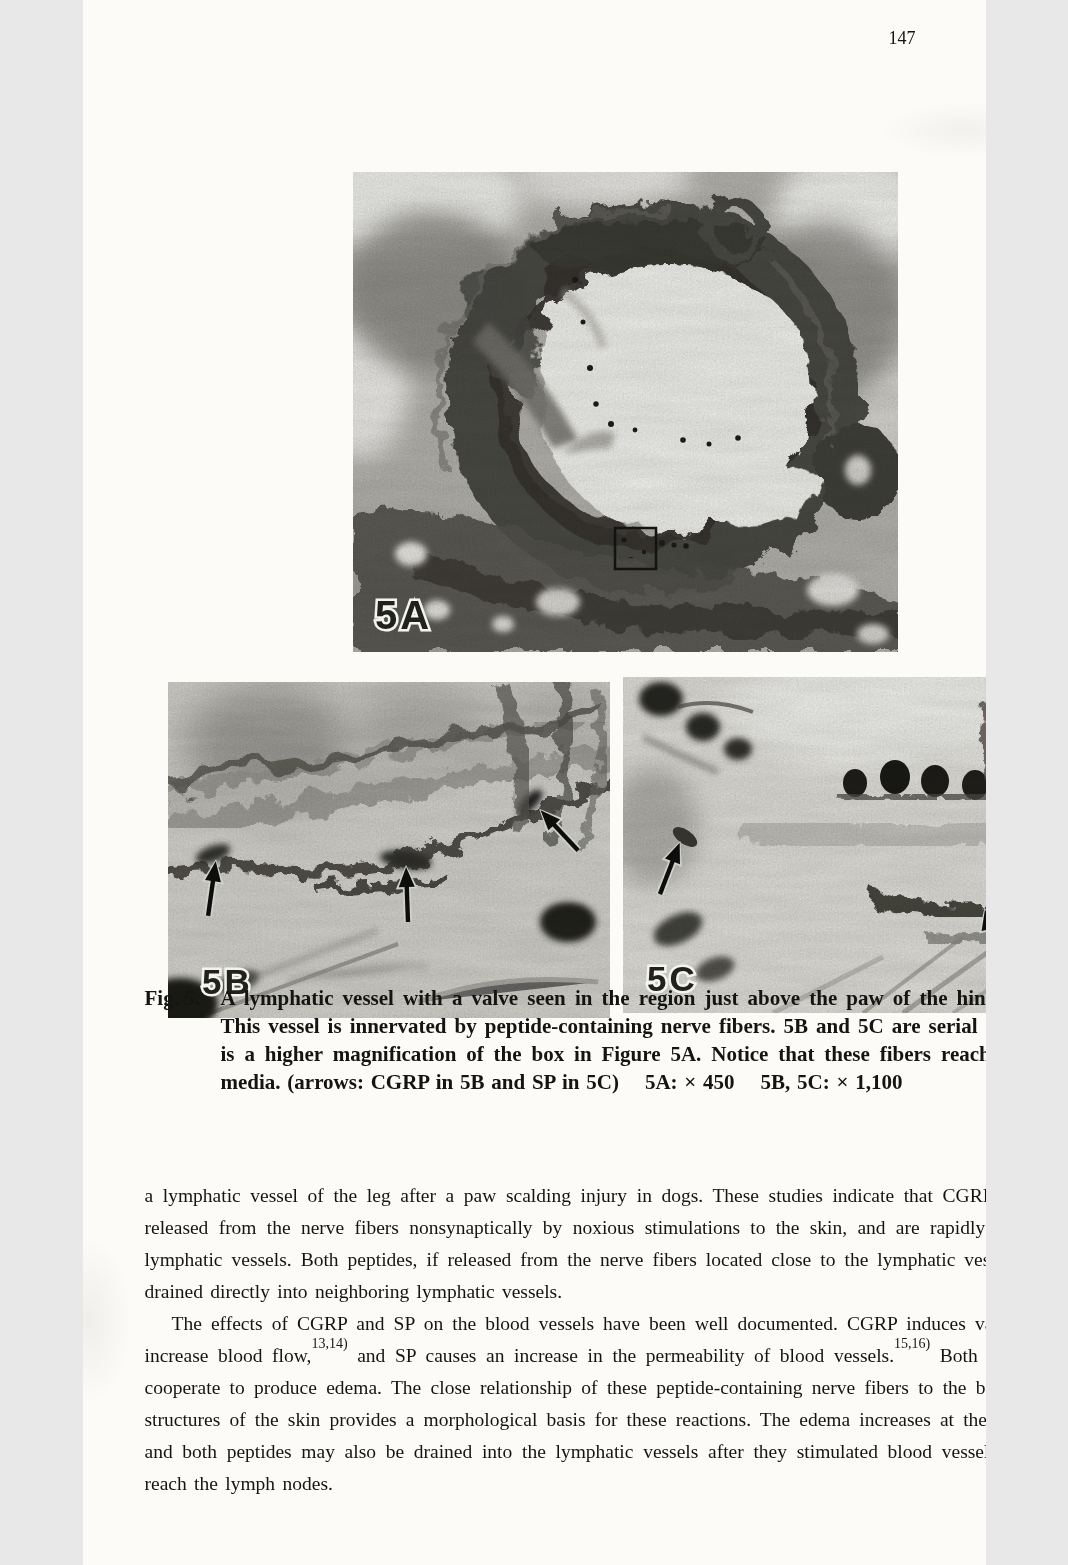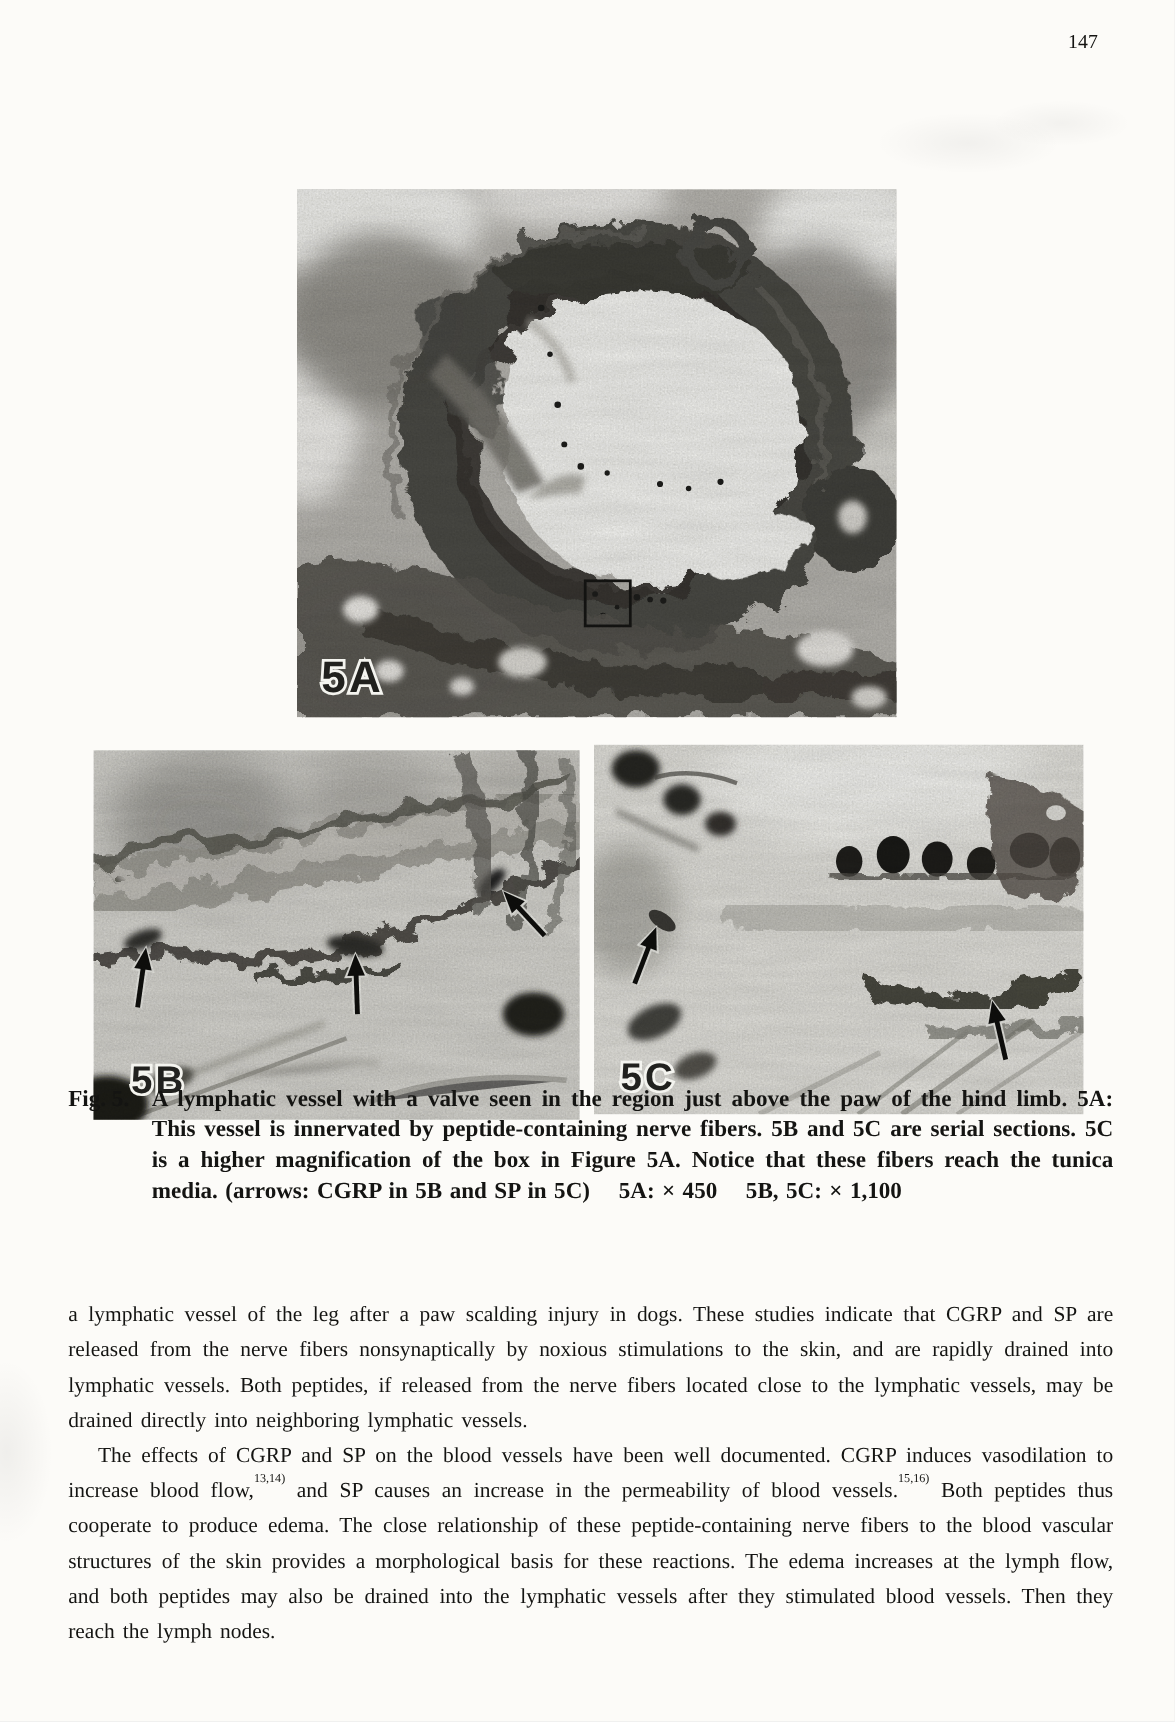--- a/index.html
+++ b/index.html
@@ -1,17 +1,17 @@
 <!DOCTYPE html>
 <html><head>
 <meta charset="utf-8">
 <style>
   html,body { margin:0; padding:0; background:#e8e8e8; }
   .page {
-    position:relative; width:1068px; height:1565px; margin:0 auto;
+    position:relative; width:903px; height:1565px; margin:0 auto;
     background-color:#fcfbf8;
     background-image:
       radial-gradient(ellipse 120px 40px at 880px 130px, rgba(0,0,0,0.045), transparent 70%),
       radial-gradient(ellipse 90px 30px at 965px 112px, rgba(0,0,0,0.04), transparent 70%),
       radial-gradient(ellipse 60px 120px at 6px 1320px, rgba(0,0,0,0.05), transparent 70%);
     font-family:"Liberation Serif", serif; color:#141412;
     overflow:hidden;
   }
   .page-number { position:absolute; top:28px; right:70px; font-size:18px; }
   .running-head { position:absolute; top:62px; left:0; width:1068px; text-align:center;
@@ -27,21 +27,21 @@
   figure { margin:0; }
   figcaption { position:absolute; left:62px; top:984px; width:950px;
     font-size:21px; font-weight:bold; line-height:28px; }
   .fig-tag { position:absolute; left:0; top:0; }
   .fig-text { margin-left:76px; text-align:justify; word-spacing:1.5px; }
   .capgap { display:inline-block; width:26px; }
   .body-text { position:absolute; left:62px; top:1180px; width:950px;
     font-size:19.5px; line-height:32px; text-align:justify; word-spacing:2.5px; }
   .body-text p { margin:0; }
   .body-text p.indent { text-indent:27px; }
-  sup.ref { font-size:11px; line-height:0; position:relative; top:-7px; word-spacing:0; }
+  sup.ref { font-size:14px; line-height:0; position:relative; top:-7px; word-spacing:0; }
 </style>
 </head>
 <body>
 
 <div class="page">
 
   <svg width="0" height="0" style="position:absolute" aria-hidden="true">
     <defs>
       <filter id="fDisp" x="-25%" y="-25%" width="150%" height="150%">
         <feTurbulence type="fractalNoise" baseFrequency="0.04" numOctaves="4" seed="11" result="t"></feTurbulence>

